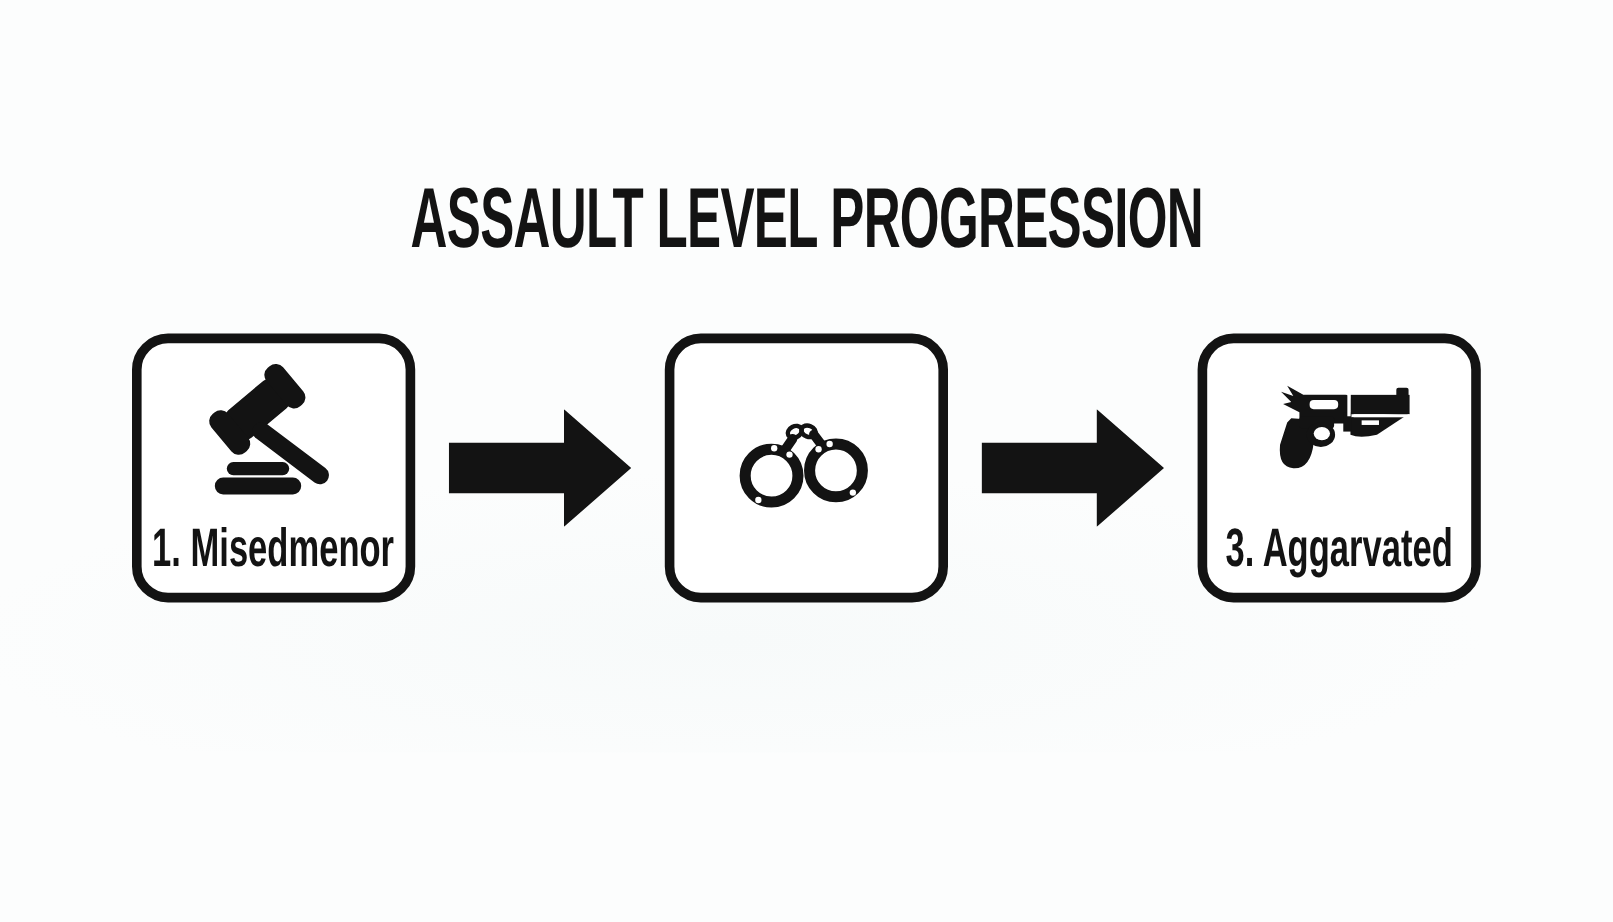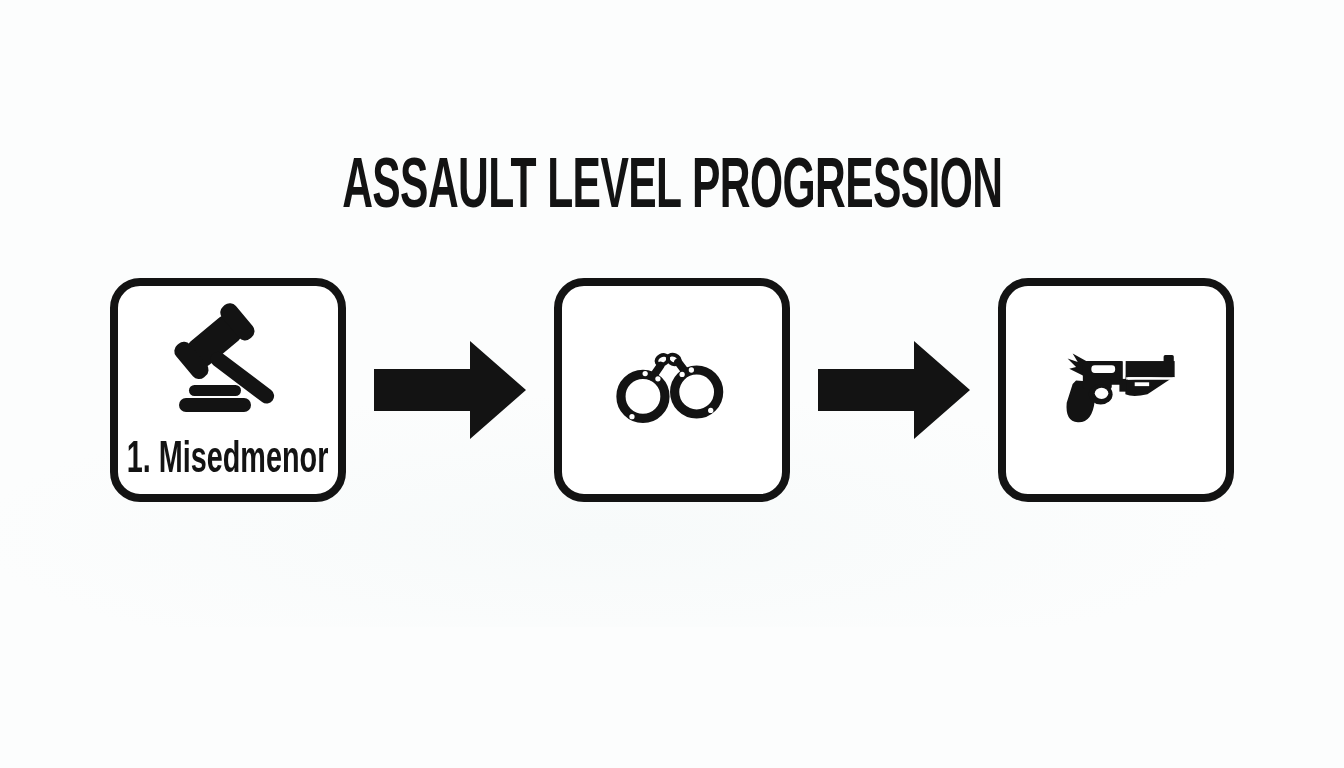--- a/index.html
+++ b/index.html
@@ -160,16 +160,19 @@
           <path class="ink" d="M86 35 L144 31 L112 52 Q95 56 86 52 Z"></path>
           <rect class="ink" x="79" y="30" width="8" height="19"></rect>
           <ellipse class="ink" cx="57" cy="52" rx="14" ry="12"></ellipse>
           <rect x="46" y="18" width="28" height="9" rx="4" fill="#ffffff"></rect>
           <rect x="83" y="12" width="3.2" height="22" fill="#ffffff"></rect>
           <rect x="89" y="32" width="55" height="3" fill="#ffffff"></rect>
           <rect x="97" y="38" width="17" height="4.5" fill="#ffffff"></rect>
           <ellipse cx="58" cy="51" rx="8" ry="6.5" fill="#ffffff"></ellipse>
         </svg>
       </div>
+      <div class="label-row">
+        <span class="label">3. Aggarvated</span>
+      </div>
     </div>
 
   </div>
 </div>
 
 </body></html>

